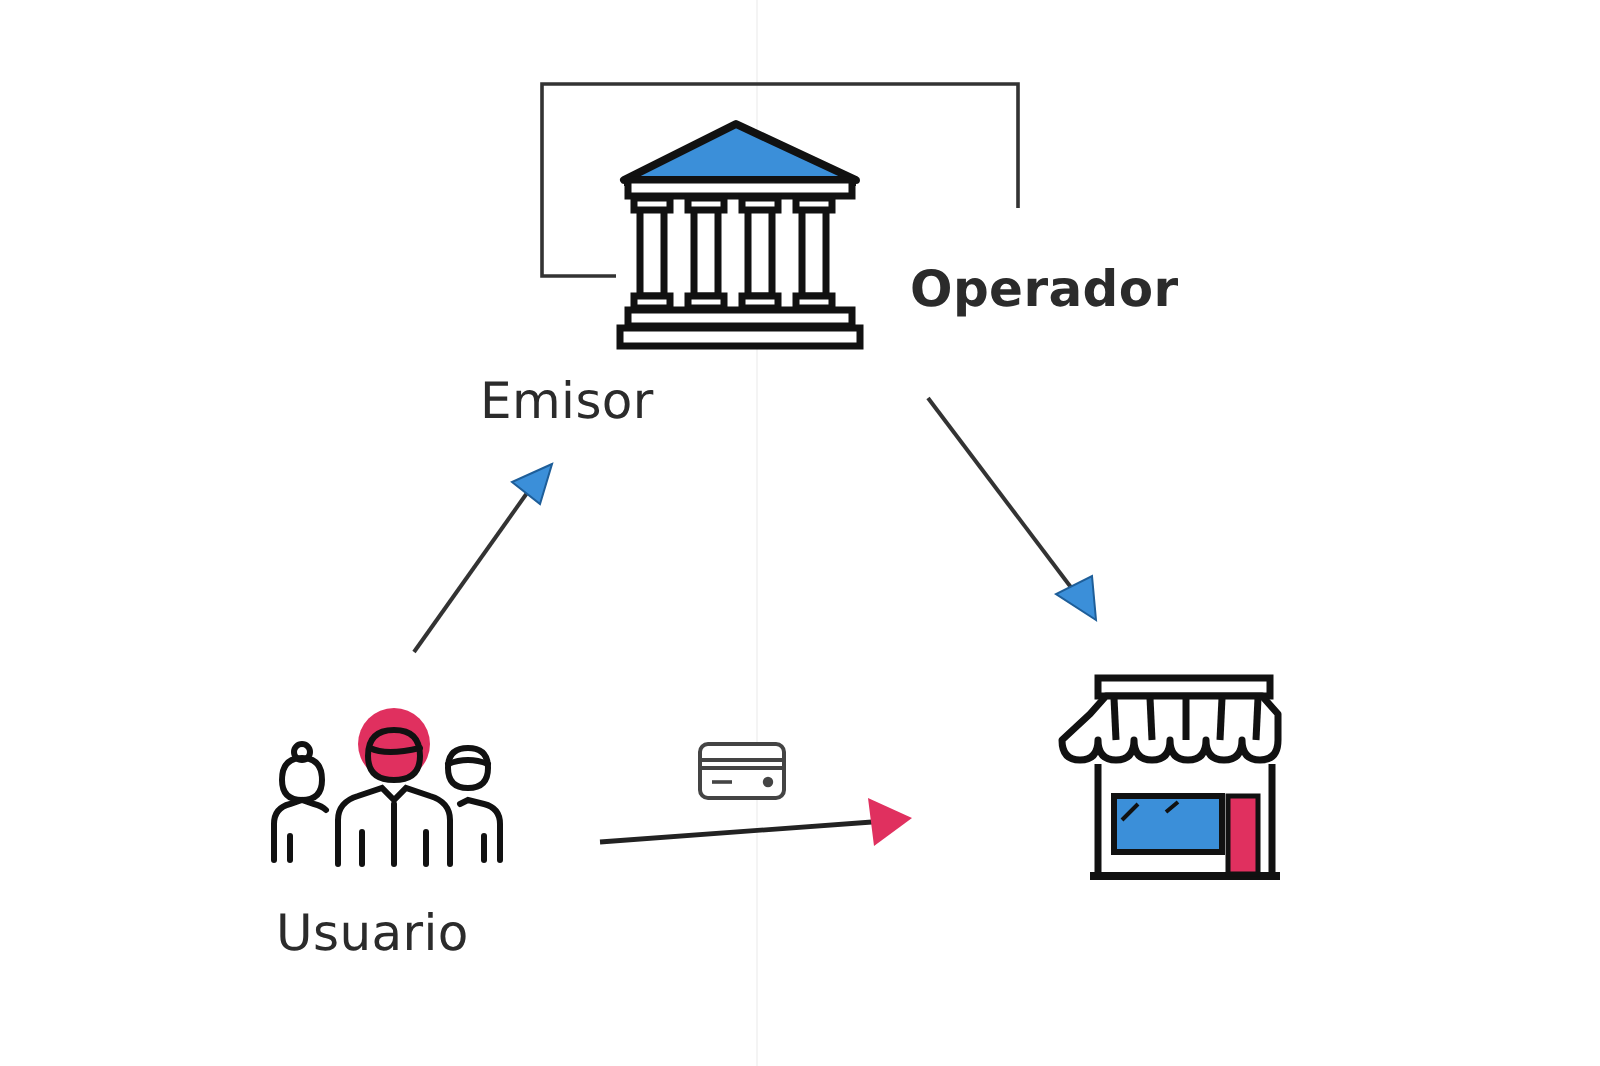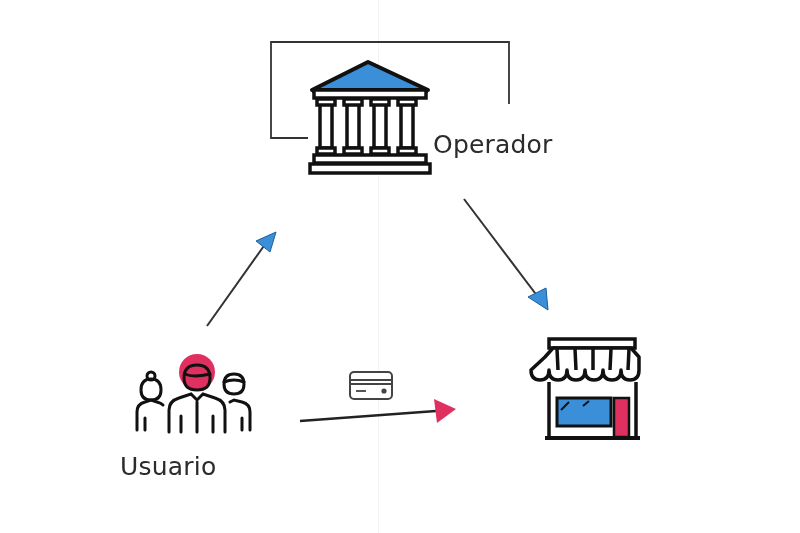--- a/index.html
+++ b/index.html
@@ -99,15 +99,16 @@
       </g>
       <line x1="549" y1="382" x2="549" y2="437" stroke="#111" stroke-width="3.5"></line>
       <line x1="636" y1="382" x2="636" y2="437" stroke="#111" stroke-width="3.5"></line>
       <line x1="545" y1="438" x2="640" y2="438" stroke="#111" stroke-width="4"></line>
       <rect x="557" y="398" width="54" height="28" fill="#3b8fd9" stroke="#111" stroke-width="3"></rect>
       <path d="M561,410 l8,-8 M583,406 l6,-5" stroke="#111" stroke-width="2" fill="none"></path>
       <rect x="614" y="398" width="15" height="39" fill="#e0305f" stroke="#111" stroke-width="2.5"></rect>
     </g>
   </svg>
 
-  <div class="label" style="left:433px;top:130px;">Operador</div>
-  <div class="label" style="left:120px;top:452px;text-align:right;">Usuario</div>
+  <div class="label" style="left:240px;top:186px;">Emisor</div>
+  <div class="label" style="left:455px;top:130px;font-weight:bold;">Operador</div>
+  <div class="label" style="left:138px;top:452px;text-align:right;">Usuario</div>
 </div>
 
 </body></html>

